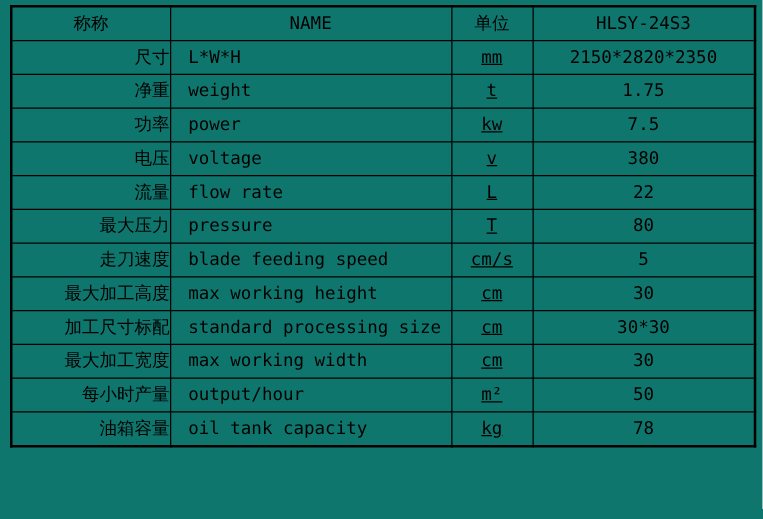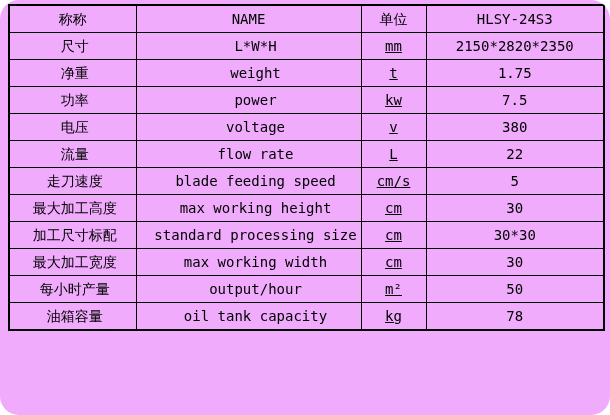--- a/index.html
+++ b/index.html
@@ -7,23 +7,22 @@
     padding: 0;
     width: 610px;
     height: 415px;
     background: #ffffff;
     font-family: "DejaVu Sans Mono", "Liberation Mono", monospace;
   }
   .page {
     position: relative;
     width: 610px;
     height: 415px;
-    background: #f0abfc;
+    background: #0f766e;
     overflow: hidden;
-    border-radius: 19px;
   }
   table.spec-table {
     position: absolute;
     left: 8px;
     top: 4px;
     border-collapse: collapse;
     border: 2px solid #000000;
     table-layout: fixed;
     width: 595px;
   }
@@ -33,22 +32,22 @@
     color: #000000;
     font-size: 14px;
     font-weight: normal;
     height: 26px;
     padding: 0;
     line-height: 26px;
     white-space: nowrap;
     overflow: hidden;
   }
   .spec-table th { text-align: center; }
-  .spec-table td.col-cn  { text-align: center; padding-left: 4px; margin-top: 36px; }
-  .spec-table td.col-en  { text-align: center; padding-left: 14px; }
+  .spec-table td.col-cn  { text-align: right; padding-left: 4px; margin-top: 36px; }
+  .spec-table td.col-en  { text-align: left; padding-left: 14px; }
   .spec-table td.col-unit{ text-align: center; text-decoration: underline; }
   .spec-table td.col-val { text-align: center; }
 </style>
 </head>
 <body>
 
 <div class="page">
   <table class="spec-table">
     <colgroup>
       <col style="width:127px">
@@ -89,20 +88,26 @@
           <td class="col-unit">v</td>
           <td class="col-val">380</td>
         </tr>
         <tr>
           <td class="col-cn">流量</td>
           <td class="col-en">flow rate</td>
           <td class="col-unit">L</td>
           <td class="col-val">22</td>
         </tr>
         <tr>
+          <td class="col-cn">最大压力</td>
+          <td class="col-en">pressure</td>
+          <td class="col-unit">T</td>
+          <td class="col-val">80</td>
+        </tr>
+        <tr>
           <td class="col-cn">走刀速度</td>
           <td class="col-en">blade feeding speed</td>
           <td class="col-unit">cm/s</td>
           <td class="col-val">5</td>
         </tr>
         <tr>
           <td class="col-cn">最大加工高度</td>
           <td class="col-en">max working height</td>
           <td class="col-unit">cm</td>
           <td class="col-val">30</td>

